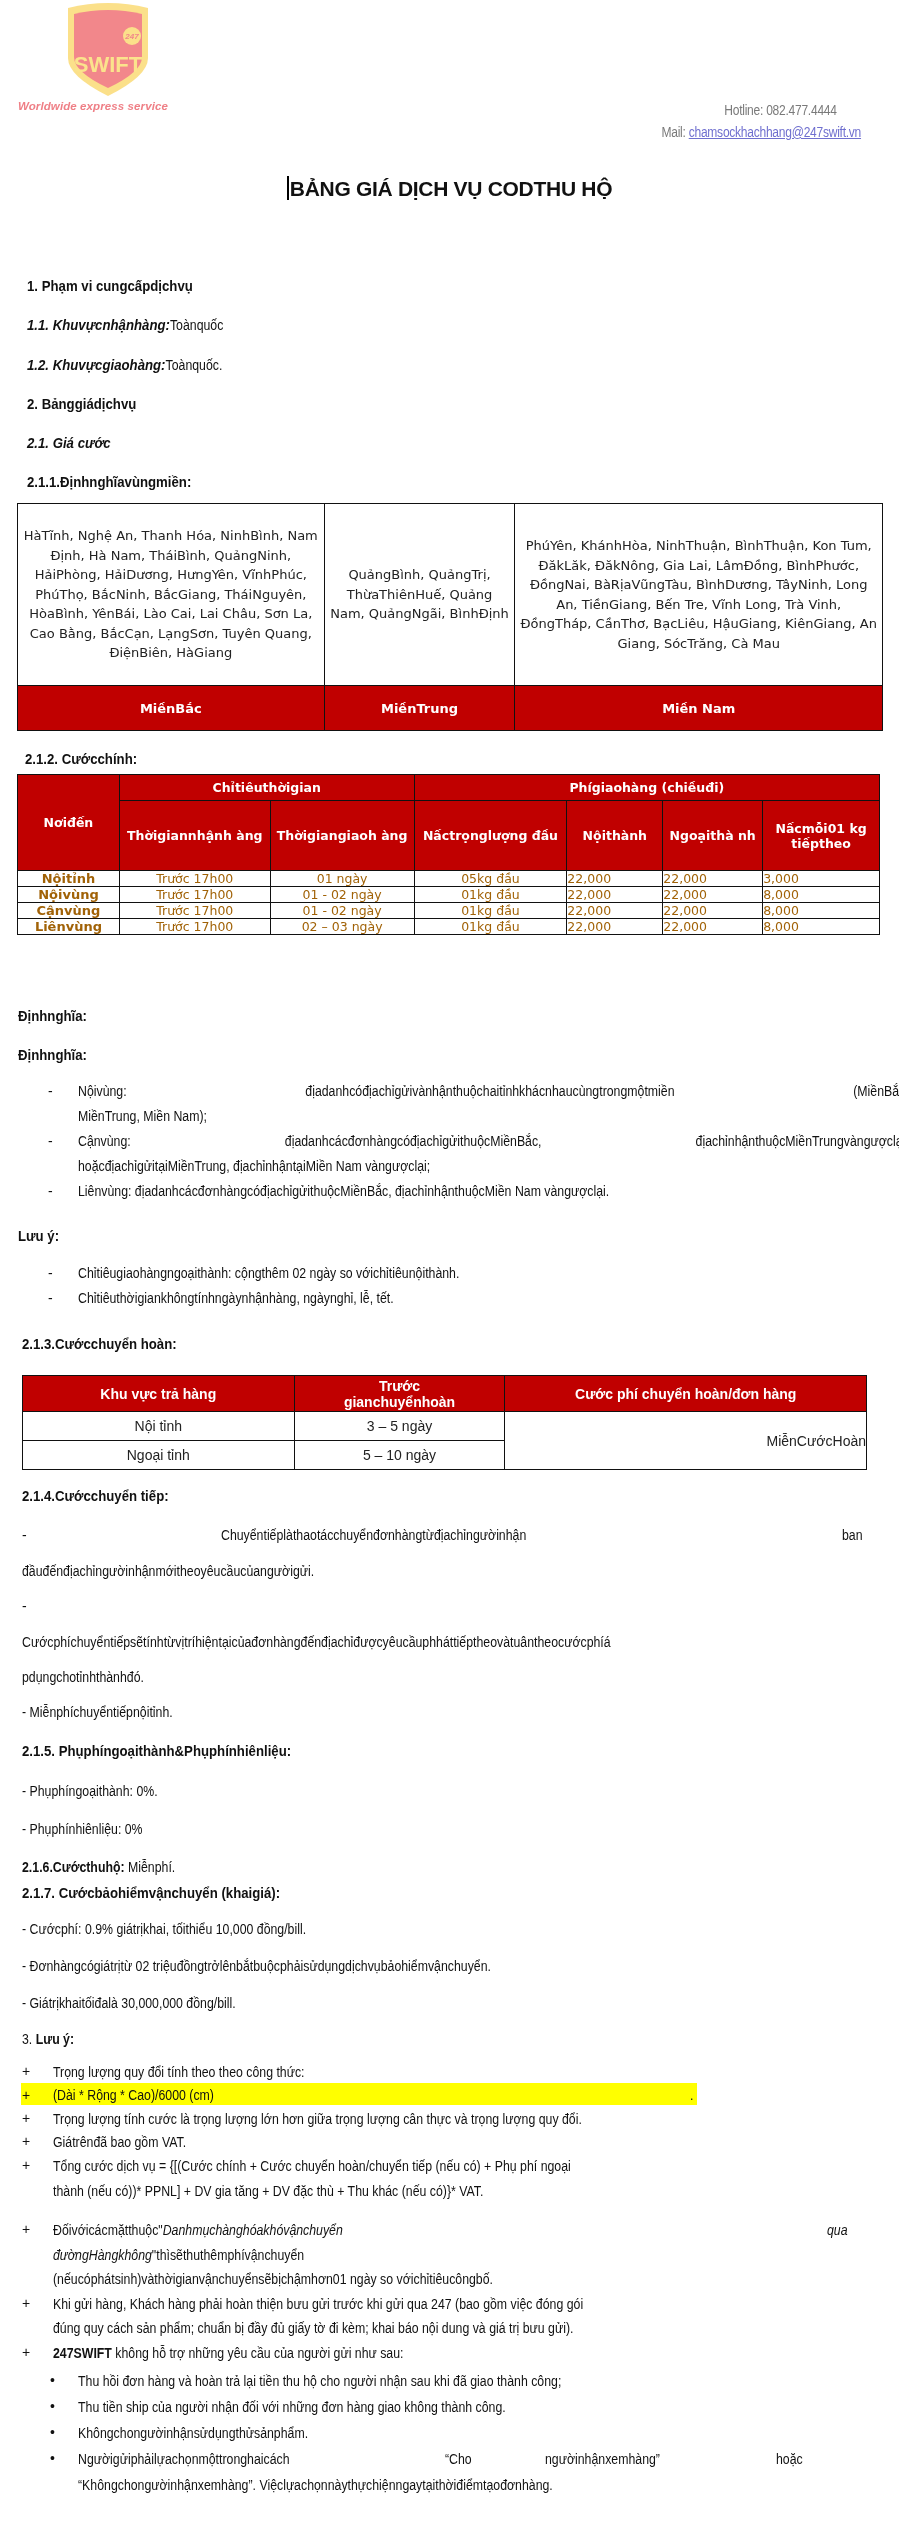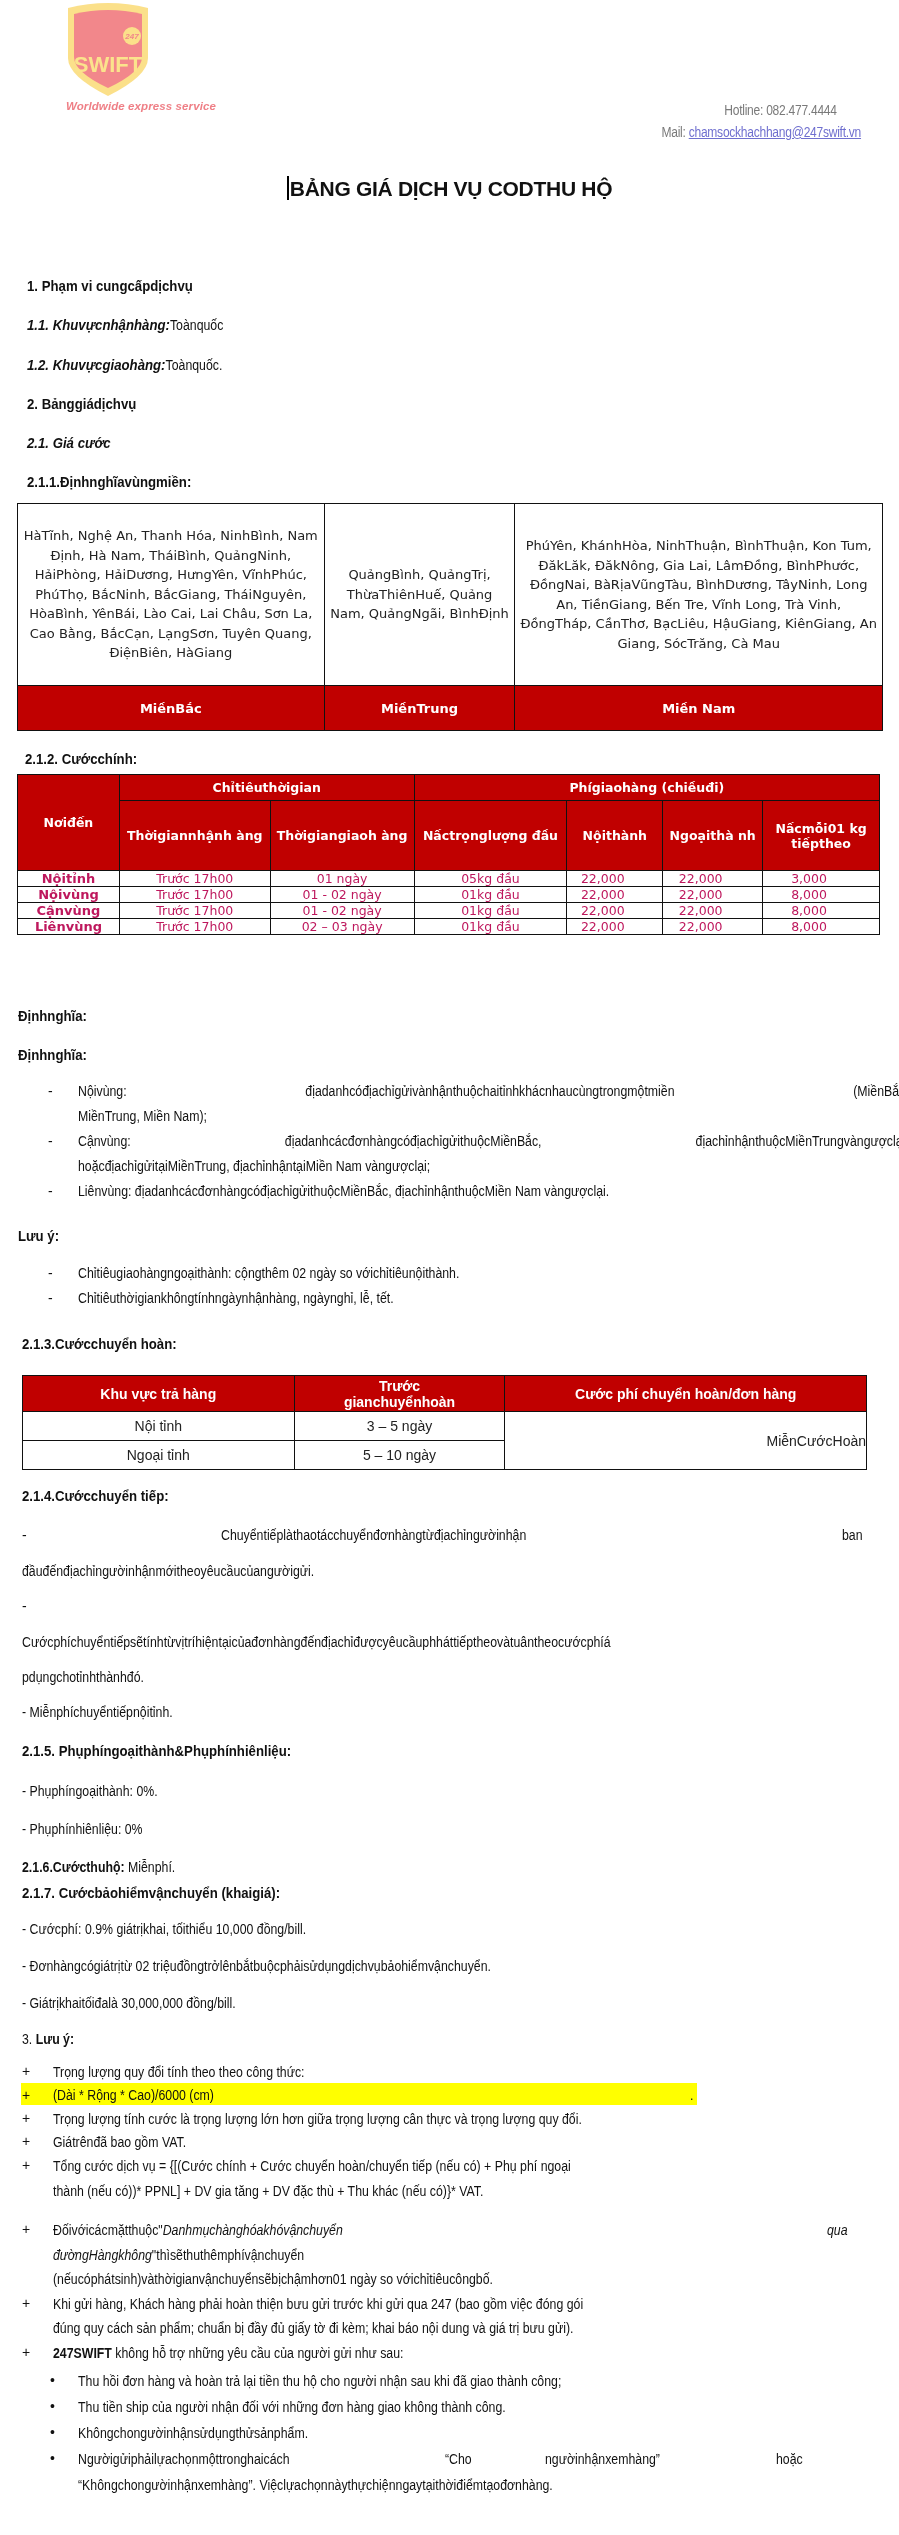--- a/index.html
+++ b/index.html
@@ -2,21 +2,21 @@
 <html><head>
 <meta charset="utf-8">
 <style>
   * { box-sizing: border-box; margin: 0; padding: 0; }
   html, body { width: 899px; background: #ffffff; }
   body { position: relative; height: 2535px; font-family: "DejaVu Sans", sans-serif; color: #111; overflow: hidden; }
   .abs { position: absolute; }
 
   
   .logo { left: 60px; top: 2px; width: 92px; width: 92px; height: 96px; }
-  .logo-tag { left: 18px; top: 100px; width: 180px; font-family: "Liberation Sans", sans-serif; font-style: italic; font-weight: bold; font-size: 11.5px; color: #ef7f86; letter-spacing: 0.1px; margin-left: 48px; }
+  .logo-tag { left: 18px; top: 100px; width: 180px; font-family: "Liberation Sans", sans-serif; font-style: italic; font-weight: bold; font-size: 11.5px; color: #ef7f86; letter-spacing: 0.1px; }
 
   .contact { right: 38px; text-align: right; font-family: "Liberation Sans", sans-serif; font-size: 14px; color: #7a7a7a; letter-spacing: -0.3px; transform: scaleX(0.86); transform-origin: right center; }
   .hotline { top: 102px; right: 62px; }
   .mail { top: 124px; }
   .mail a { color: #6f6fcf; text-decoration: underline; }
 
   .title { left: 0; width: 899px; top: 176px; text-align: center; font-family: "Liberation Sans", sans-serif; font-weight: bold; font-size: 21px; letter-spacing: -0.3px; }
   .title .caret { display: inline-block; width: 2px; height: 24px; background: #000; vertical-align: -4px; margin-right: 1px; }
 
   .p { position: absolute; left: 27px; font-family: "Liberation Sans", sans-serif; font-size: 14px; line-height: 18px; white-space: nowrap; transform: scaleX(0.88); transform-origin: left center; }
@@ -30,23 +30,23 @@
   th { background: #c00000; color: #fff; font-weight: bold; }
 
   .region-table { left: 17px; top: 503px; width: 866px; }
   .region-table th { height: 45px; font-size: 13px; }
   .region-table td { height: 182px; line-height: 19.5px; font-size: 13px; color: #222; padding: 0 4px; }
 
   .rate-table { left: 17px; top: 774px; width: 863px; }
   .rate-table th { font-size: 12.5px; line-height: 15px; padding: 0 3px; }
   .rate-table tr.h1 th { height: 26px; }
   .rate-table tr.h2 th { height: 70px; }
-  .rate-table td { height: 14px; font-size: 12.5px; color: #be185d; }
+  .rate-table td { height: 14px; font-size: 12.5px; color: #a16207; }
   .rate-table td.place { font-weight: bold; font-size: 13px; }
-  .rate-table td.num { text-align: center; padding-right: 24px; }
+  .rate-table td.num { text-align: left; padding-right: 24px; }
 
   .return-table { left: 22px; top: 1375px; width: 845px; font-family: "Liberation Sans", sans-serif; }
   .return-table th { height: 36px; font-size: 14px; line-height: 16px; }
   .return-table td { height: 29px; font-size: 14px; color: #222; }
   .return-table td.left { text-align: right; padding-left: 6px; }
 
   .bullet { position: absolute; font-family: "Liberation Sans", sans-serif; font-size: 14px; }
   .hl { background: #ffff00; }
   .just { text-align: justify; text-align-last: justify; }
 </style>

